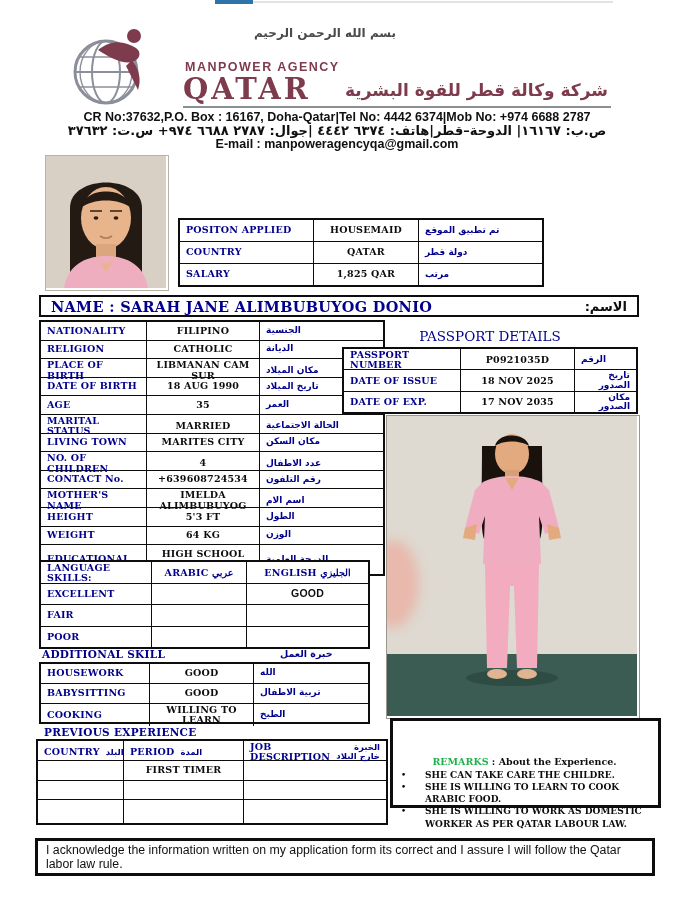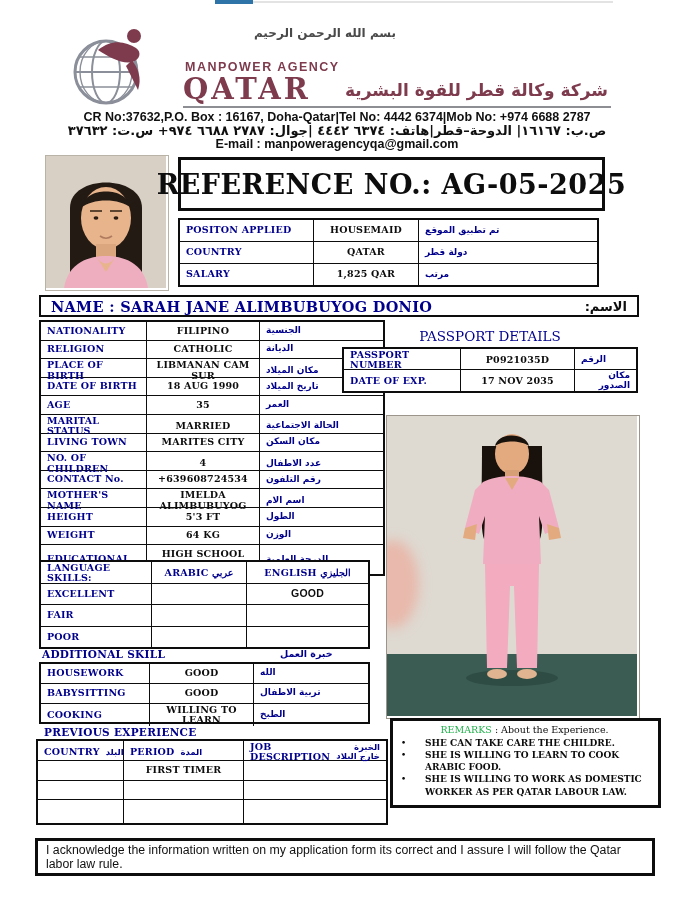--- a/index.html
+++ b/index.html
@@ -40,21 +40,21 @@
   .trow{display:grid;border-bottom:1px solid #0d0d0d;}
   .trow:last-child{border-bottom:none;}
   .tcell{border-right:1px solid #0d0d0d;display:flex;align-items:center;box-sizing:border-box;
          font-family:"DejaVu Serif",serif;font-weight:700;font-size:9.5px;letter-spacing:.2px;
          padding:1px 6px;line-height:1.1;}
   .tcell:last-child{border-right:none;}
   .lbl{color:#00008c;justify-content:flex-start;}
   .val{color:#0d0d0d;justify-content:center;text-align:center;}
   .ara{color:#00008c;justify-content:flex-end;direction:rtl;font-family:"DejaVu Sans",sans-serif;font-size:9px;}
 
-  .postable{left:178px;top:218px;width:421px;}
+  .postable{left:178px;top:218px;width:366px;}
   .postable .trow{grid-template-columns:134px 105px 1fr;height:21px;}
 
   .namebar{position:absolute;left:39px;top:295px;width:600px;height:22px;border:2px solid #0d0d0d;
            display:flex;align-items:center;justify-content:space-between;padding:0 10px;box-sizing:border-box;}
   .namebar .nm{font-family:"DejaVu Serif",serif;font-weight:800;font-size:14.5px;color:#00008c;letter-spacing:.3px;}
   .namebar .nm-ar{font-family:"DejaVu Sans",sans-serif;font-weight:700;font-size:13px;color:#0d0d0d;direction:rtl;}
 
   .detables{left:39px;top:320px;width:346px;border-width:2.5px;}
   .detables .trow{grid-template-columns:106px 113px 1fr;height:17.6px;}
   .detables .trow.tall{height:29px;}
@@ -87,21 +87,21 @@
   .prevtable .trow{grid-template-columns:86px 120px 1fr;height:19px;}
   .prevtable .trow.r2{height:18px;}
   .prevtable .trow.r3{height:23px;}
   .two-part{gap:6px;}
   .two-part .en{color:#00008c;}
   .two-part .ar2{color:#00008c;direction:rtl;font-family:"DejaVu Sans",sans-serif;font-size:8.5px;}
 
   
   .remarks{position:absolute;left:390px;top:718px;width:271px;height:90px;border:3px solid #0d0d0d;
            box-sizing:border-box;background:#fff;padding:3px 6px 0 4px;}
-  .remarks-title{text-align:center;font-family:"DejaVu Serif",serif;font-weight:400;font-size:9.5px;color:#0d0d0d;}
+  .remarks-title{text-align:center;font-family:"DejaVu Serif",serif;font-weight:700;font-size:9.5px;color:#0d0d0d;margin-top:32px;}
   .remarks-title .grn{color:#21b14c;}
   .remarks ul{margin:2px 0 0 0;padding:0 0 0 14px;list-style:none;}
   .remarks li{position:relative;font-family:"DejaVu Serif",serif;font-weight:700;font-size:9px;
               color:#0d0d0d;line-height:1.35;padding-left:14px;}
   .remarks li::before{content:"•";position:absolute;left:-10px;top:0;font-size:8px;}
 
   
   .footbox{position:absolute;left:35px;top:838px;width:620px;height:23px;border:3px solid #0d0d0d;
            box-sizing:border-box;display:flex;align-items:center;padding:16px 8px;background:#fff;}
   .footbox span{font-size:12.3px;color:#111;font-family:"Liberation Sans",sans-serif;}
@@ -146,23 +146,20 @@
       <ellipse cx="70" cy="62" rx="2.4" ry="1.8" fill="#2a1c12"></ellipse>
       <path d="M44,55 L56,55" stroke="#3a281a" stroke-width="1.6"></path>
       <path d="M64,55 L76,55" stroke="#3a281a" stroke-width="1.6"></path>
       <path d="M54,80 C58,83 62,83 66,80" stroke="#b07a5e" stroke-width="1.6" fill="none"></path>
       <rect x="50" y="88" width="20" height="14" fill="#dba57e"></rect>
       <path d="M18,132 C22,106 44,100 60,100 C76,100 98,106 102,132 Z" fill="#efaec0"></path>
       <path d="M50,100 C56,110 64,110 70,100 L60,116 Z" fill="#e7b48c"></path>
     </svg>
   </div>
 
-  <div class="refbox">
-    <span>REFERENCE NO.: AG-05-2025</span>
-  </div>
 
   <div class="tbl postable">
 
       <div class="trow">
         <div class="tcell lbl">POSITON APPLIED</div>
         <div class="tcell val">HOUSEMAID</div>
         <div class="tcell ara">تم تطبيق الموقع</div>
       </div>
 
       <div class="trow">
@@ -266,20 +263,25 @@
 
   <div class="pass-title">PASSPORT DETAILS</div>
   <div class="tbl passtable">
 
       <div class="trow">
         <div class="tcell lbl">PASSPORT NUMBER</div>
         <div class="tcell val">P0921035D</div>
         <div class="tcell ara">الرقم</div>
       </div>
 
+      <div class="trow">
+        <div class="tcell lbl">DATE OF ISSUE</div>
+        <div class="tcell val">18 NOV 2025</div>
+        <div class="tcell ara">تاريخ الصدور</div>
+      </div>
 
       <div class="trow">
         <div class="tcell lbl">DATE OF EXP.</div>
         <div class="tcell val">17 NOV 2035</div>
         <div class="tcell ara">مكان الصدور</div>
       </div>
     </div>
 
   <div class="bodyphoto">
     <svg width="250" height="300" viewBox="0 0 250 300">

